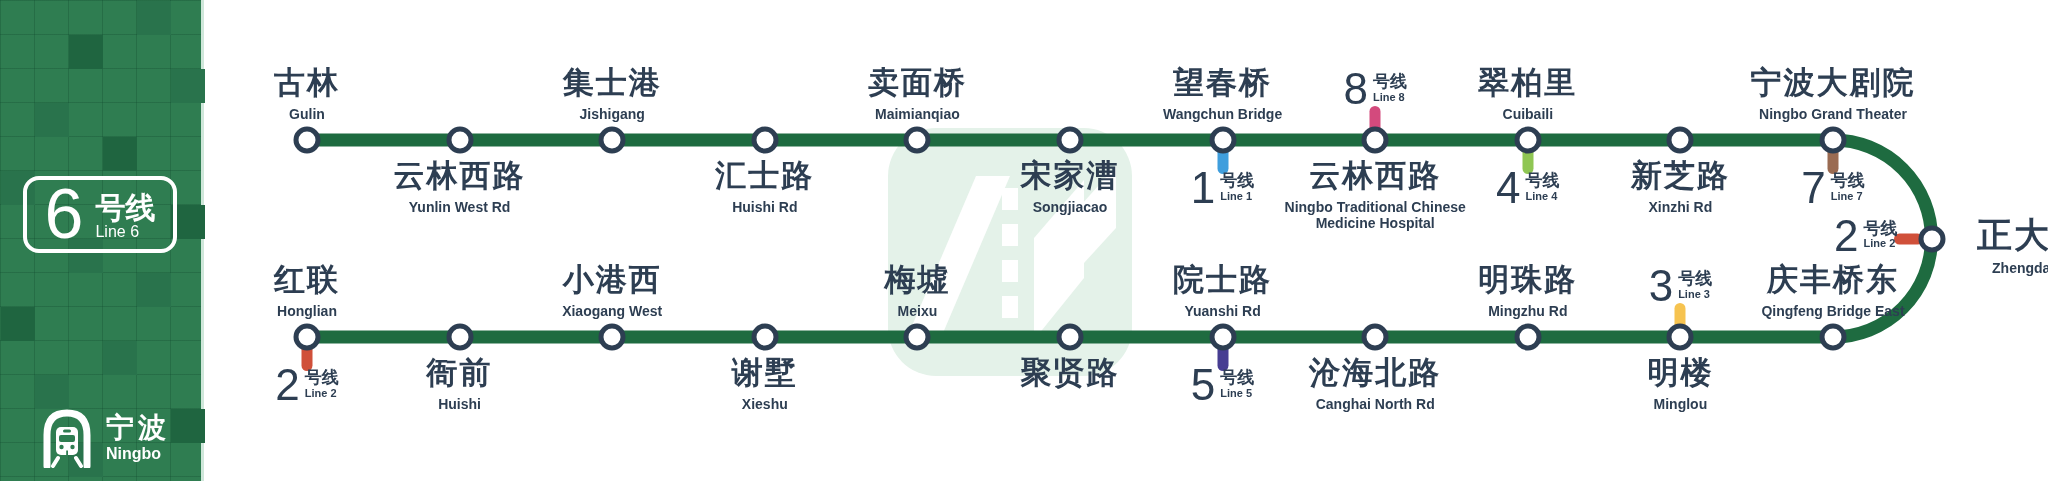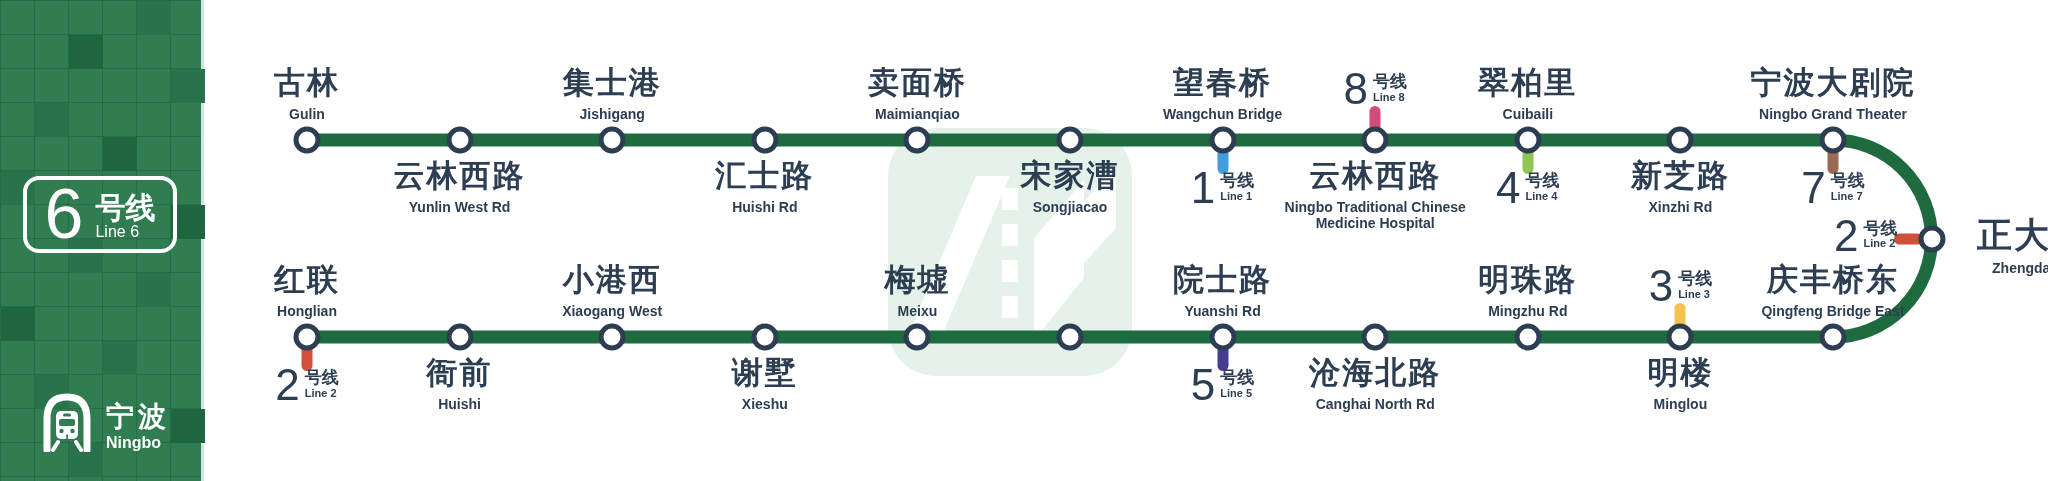--- a/index.html
+++ b/index.html
@@ -24,21 +24,21 @@
   .mcell.b{background:#1f6540;}
   .badge{
     position:absolute;left:23px;top:176px;width:154px;height:77px;
     border:4px solid #ffffff;border-radius:16px;box-sizing:border-box;
     display:flex;align-items:center;justify-content:center;gap:12px;color:#ffffff;
   }
   .badge-num{font-size:70px;line-height:.95;font-weight:400;}
   .badge-stack{display:flex;flex-direction:column;align-items:flex-start;margin-top:4px;}
   .badge-zh{font-size:30px;line-height:1.05;font-weight:700;font-family:"DejaVu Serif","Liberation Serif",serif;}
   .badge-en{font-size:16px;line-height:1.1;font-weight:400;}
-  .citylogo{position:absolute;left:40px;top:392px;display:flex;align-items:flex-end;gap:12px;color:#ffffff;}
+  .citylogo{position:absolute;left:40px;top:408px;display:flex;align-items:center;gap:12px;color:#ffffff;}
   .city-stack{display:flex;flex-direction:column;}
   .city-zh{font-size:28px;line-height:1.1;font-weight:700;font-family:"DejaVu Serif","Liberation Serif",serif;letter-spacing:4px;}
   .city-en{font-size:16px;line-height:1.2;font-weight:700;}
   
   .watermark{
     position:absolute;left:888px;top:128px;width:244px;height:248px;
     background:#e4f2e9;border-radius:48px;z-index:0;
   }
   .routeline{position:absolute;left:0;top:0;z-index:1;}
   .tick{position:absolute;border-radius:6px;z-index:2;}
@@ -254,20 +254,21 @@
         <div class="st-zh">谢墅</div>
         <div class="st-en">Xieshu</div>
       </div>
       <div class="st-circle" style="left: 917.4px; top: 337px;"></div>
       <div class="st-label" style="left: 917.4px; bottom: 162px; width: 360px;">
         <div class="st-zh">梅墟</div>
         <div class="st-en">Meixu</div>
       </div>
       <div class="st-circle" style="left: 1070px; top: 337px;"></div>
       <div class="st-label" style="left: 1070px; top: 355px; width: 360px;">
+        <div class="st-zh">聚贤路</div>
       </div>
       <div class="tick v" style="background: rgb(71, 61, 146); left: 1222.6px; top: 344px;"></div>
       <div class="t-label" style="left: 1222.6px; top: 366px;">
         <div class="t-num">5</div>
         <div class="t-stack">
           <div class="t-zh">号线</div>
           <div class="t-en">Line 5</div>
         </div>
       </div>
       <div class="st-circle" style="left: 1222.6px; top: 337px;"></div>

